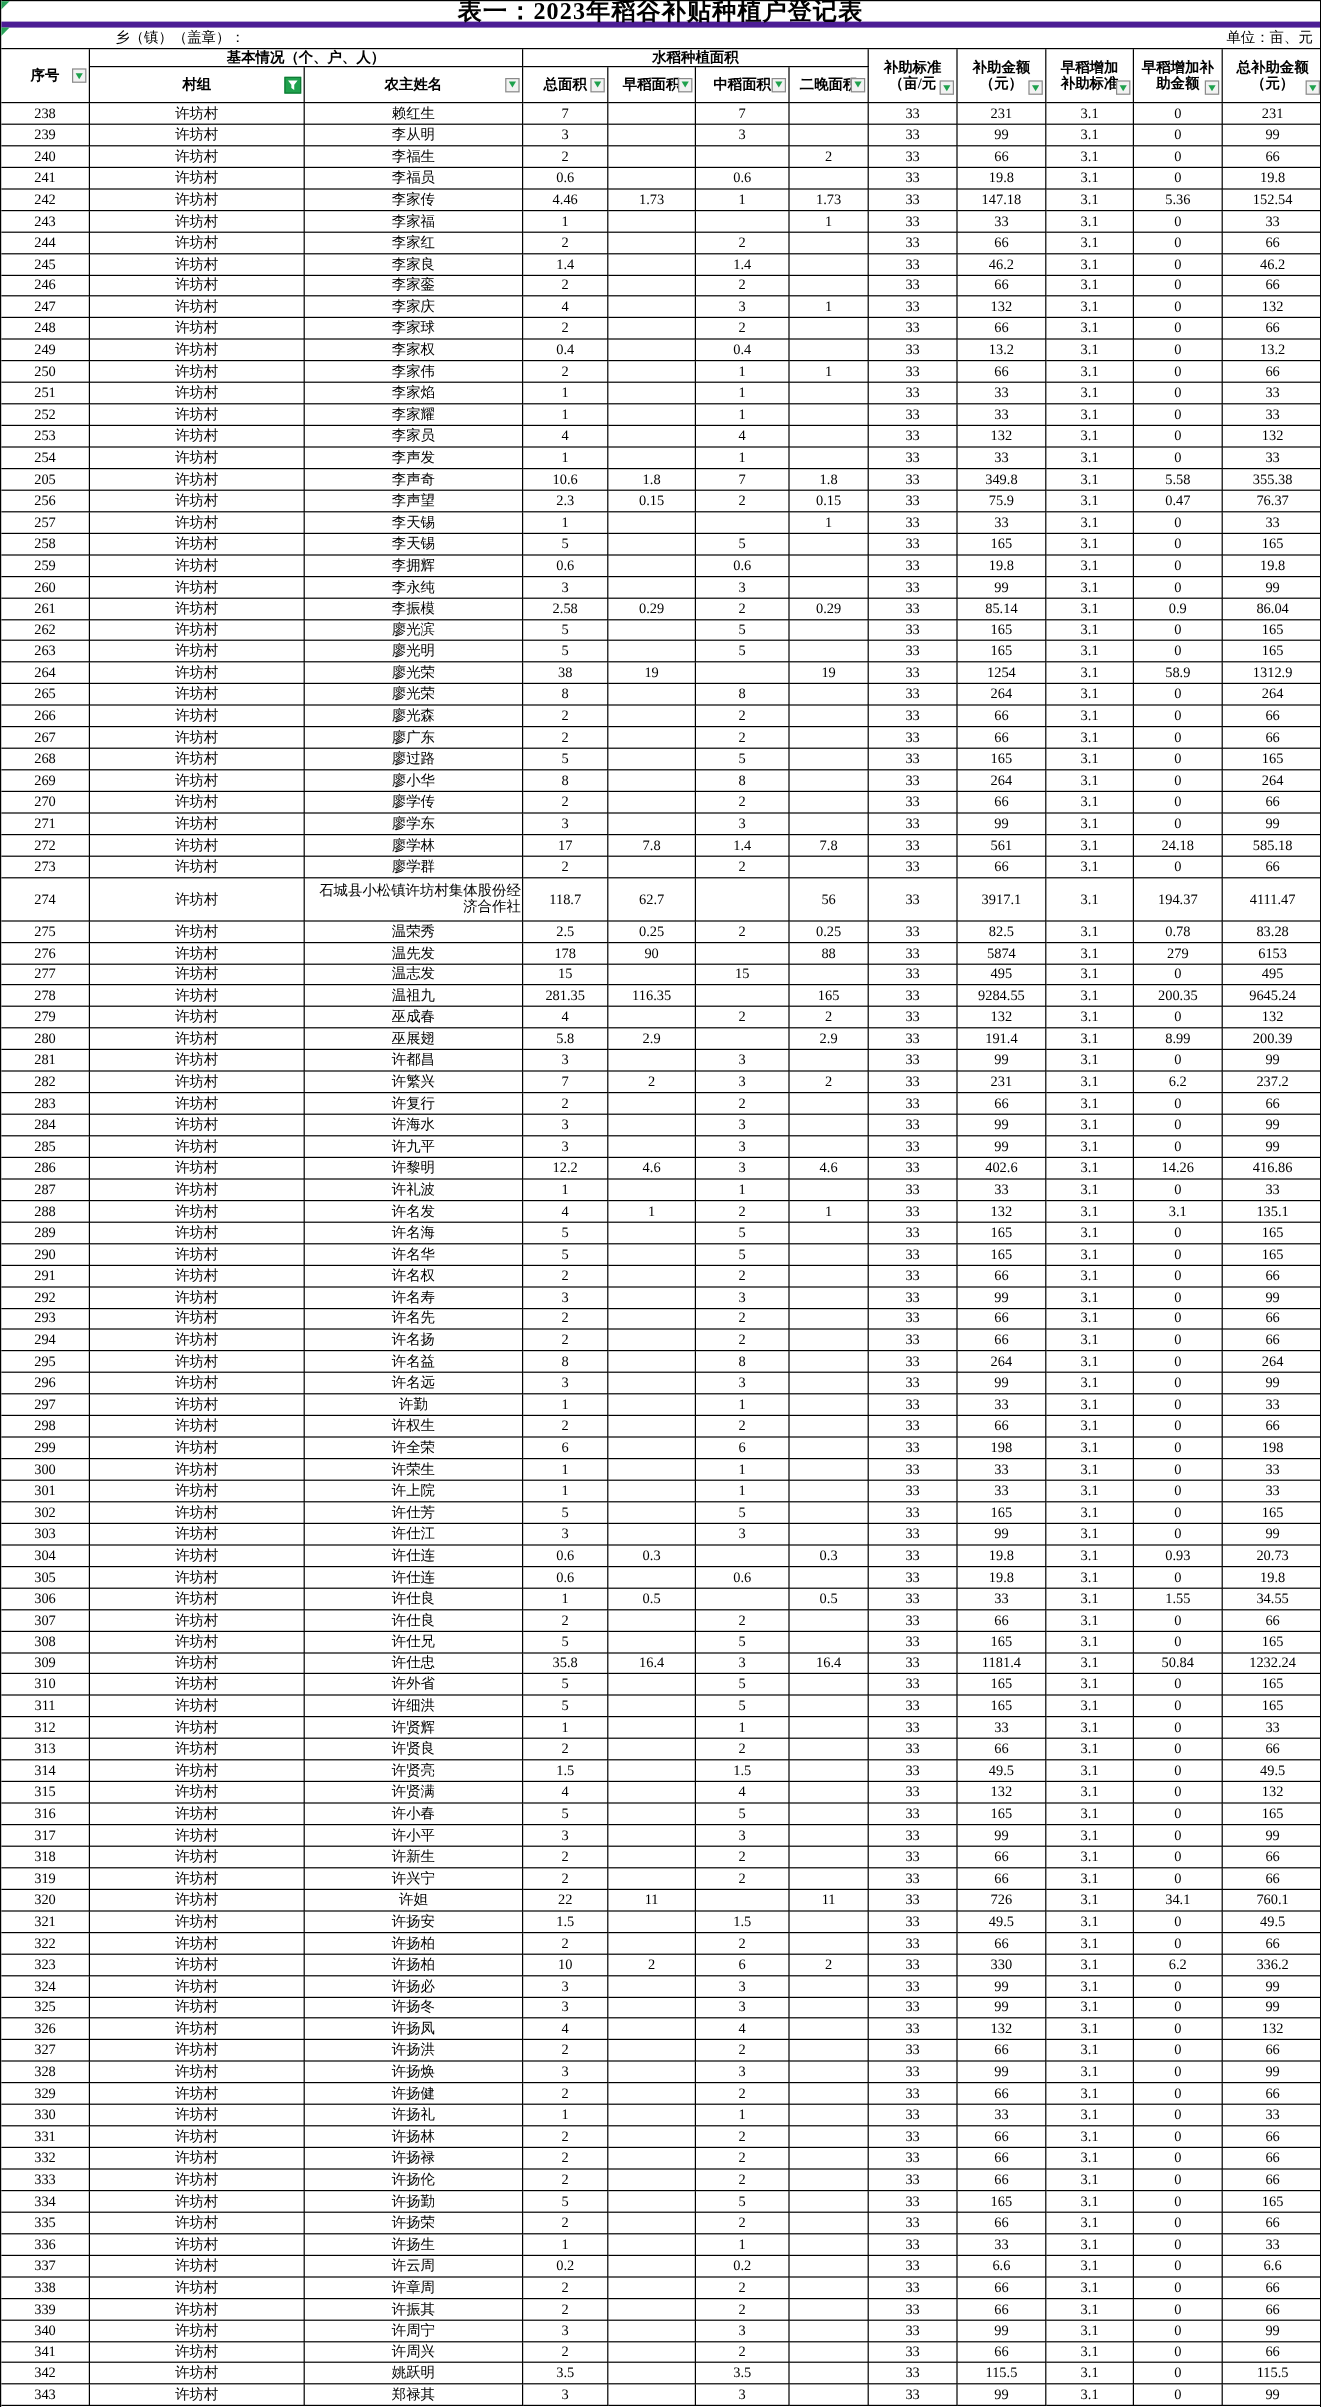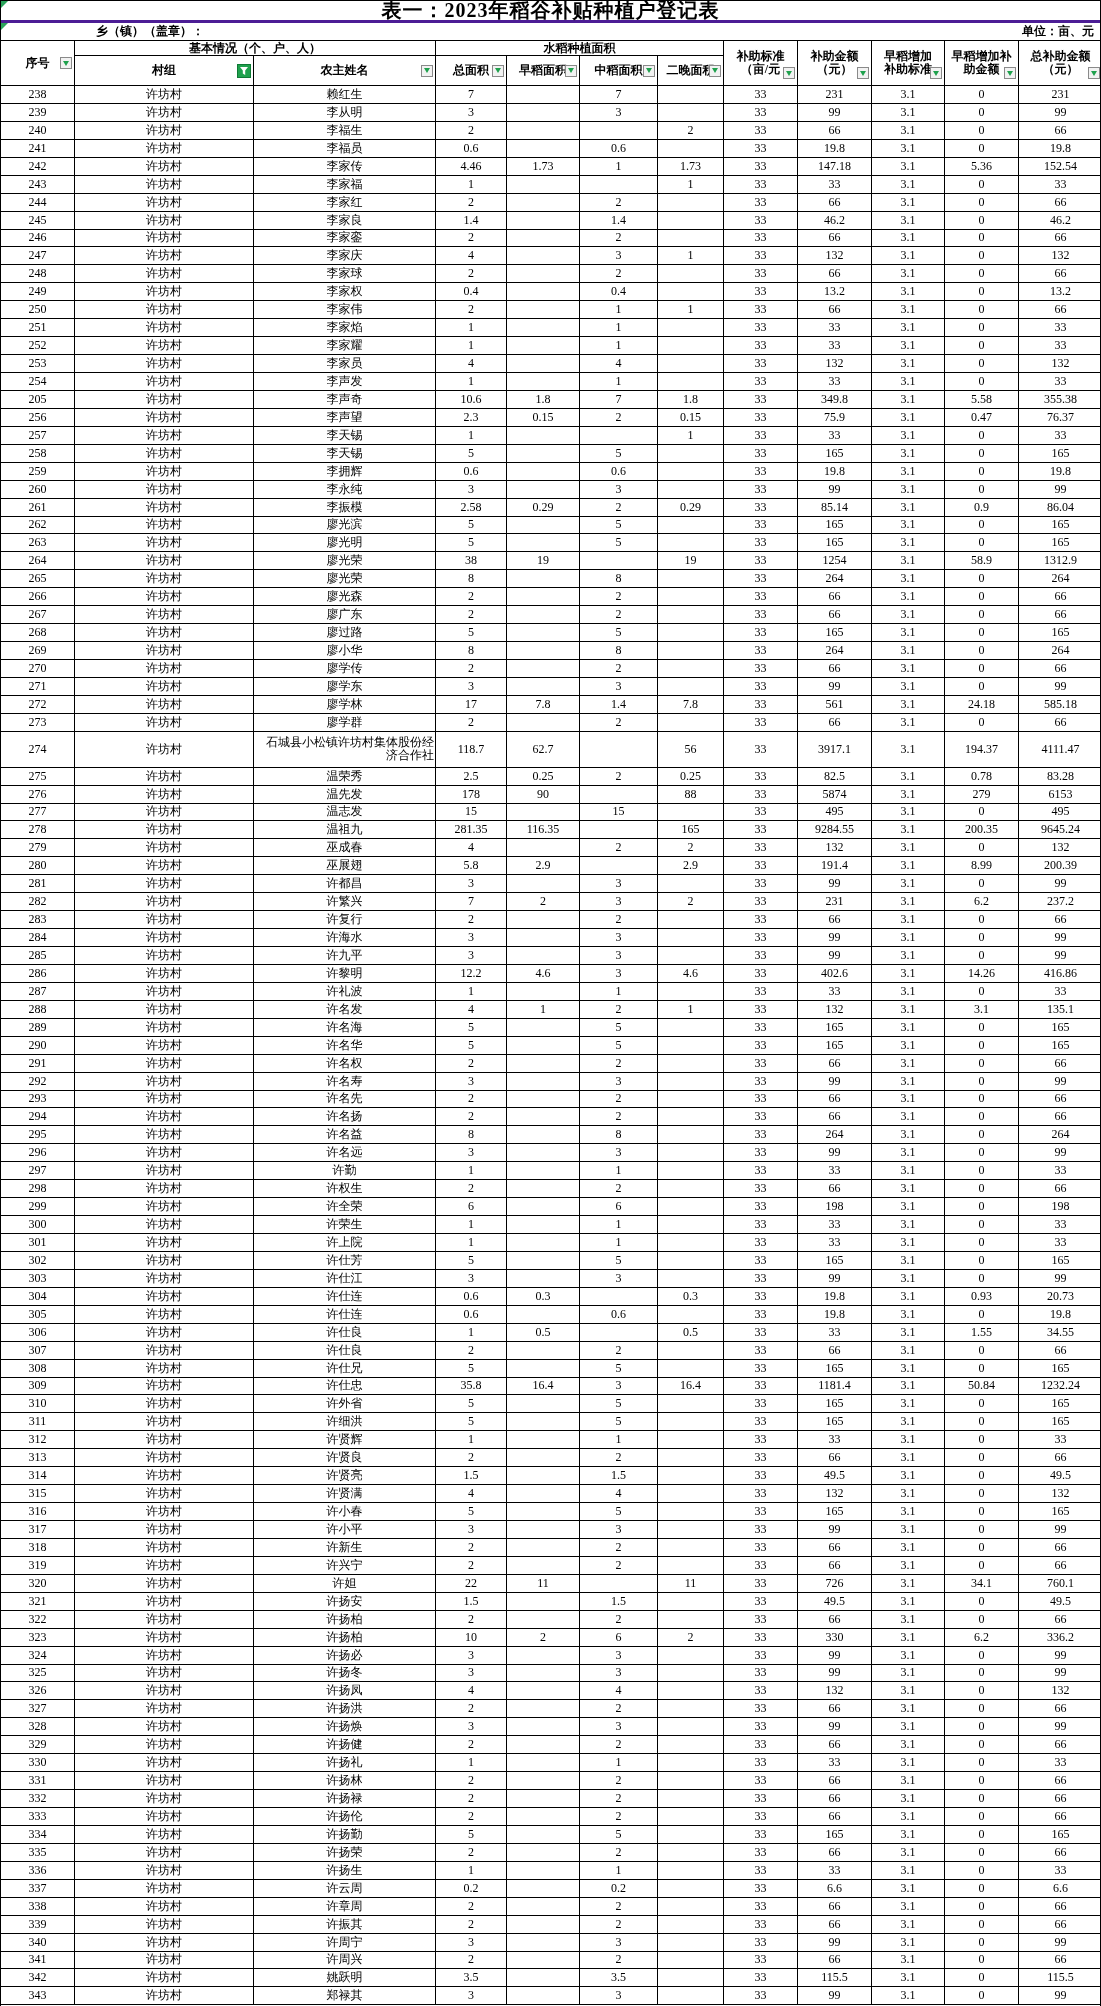--- a/index.html
+++ b/index.html
@@ -1,23 +1,23 @@
 <!DOCTYPE html>
 <html><head>
 <meta charset="utf-8">
 <style>
   html,body{margin:0;padding:0;background:#fff;}
   body{font-family:"Liberation Serif","DejaVu Serif",serif;color:#000;}
   .sheet{position:relative;width:1101px;height:2006px;overflow:hidden;background:#fff;
          border-left:1px solid #000;border-right:1px solid #000;box-sizing:border-box;}
-  .titlerow{position:relative;height:23px;border-top:1px solid #000;border-bottom:3px solid #4c1d95;
+  .titlerow{position:relative;height:23px;border-top:1px solid #000;border-bottom:5px solid #4c1d95;
             box-sizing:border-box;display:flex;align-items:center;justify-content:center;}
   .titlerow .t{font-size:20px;font-weight:bold;letter-spacing:1px;white-space:nowrap;}
   .subrow{position:relative;height:17px;box-sizing:border-box;display:flex;align-items:flex-start;
-          font-size:12px;font-weight:bold;}
+          font-size:12px;font-weight:normal;}
   .subrow .stamp{margin-left:95px;}
   .subrow .unit{margin-left:auto;margin-right:6px;}
   .flag{position:absolute;left:0;width:0;height:0;border-top:7px solid #2aa35a;border-right:7px solid transparent;}
   .flag.f1{top:0;}
   .flag.f2{top:0;}
   .grid{display:grid;grid-template-columns:74px 179px 182px 71px 73px 78px 66px 74px 74px 73px 74px 83px;}
   .thead{grid-template-rows:15px 30px;border-top:1px solid #000;box-sizing:border-box;}
   .hcell{position:relative;border-right:1px solid #000;border-bottom:1px solid #000;box-sizing:border-box;
          display:flex;flex-direction:column;align-items:center;justify-content:center;
          font-size:12px;font-weight:bold;overflow:hidden;white-space:nowrap;line-height:13px;}

